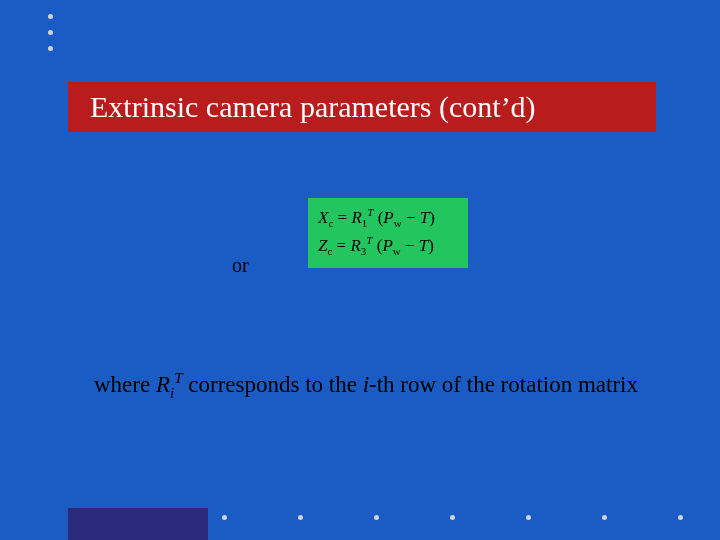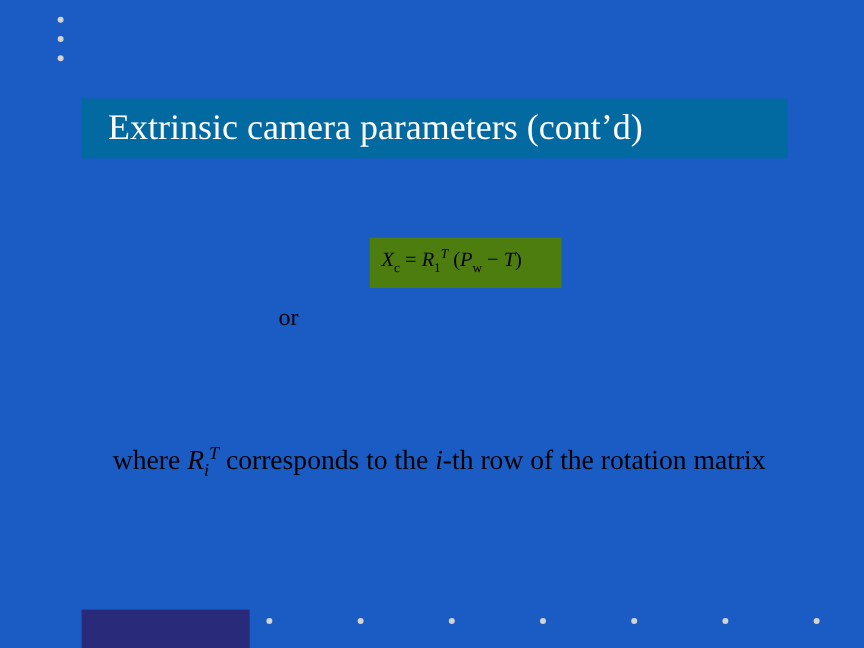--- a/index.html
+++ b/index.html
@@ -38,21 +38,21 @@
     height: 5px;
     background: #d3d3d3;
     border-radius: 50%;
   }
   .title-bar {
     position: absolute;
     top: 82px;
     left: 68px;
     width: 588px;
     height: 50px;
-    background: #0369a1;
+    background: #b91c1c;
     display: flex;
     align-items: center;
     padding-left: 22px;
   }
   .title-text {
     color: #ffffff;
     font-size: 30px;
     font-weight: normal;
   }
   .or-label {
@@ -60,21 +60,21 @@
     top: 254px;
     left: 232px;
     color: #000;
     font-size: 20px;
   }
   .eq-block {
     position: absolute;
     top: 198px;
     left: 308px;
     width: 160px;
-    background: #4d7c0f;
+    background: #22c55e;
     padding: 6px 10px 8px 10px;
     font-family: "Times New Roman", Times, serif;
     color: #000;
     font-size: 17px;
     line-height: 1.55;
   }
   .eq-line {
     white-space: nowrap;
   }
   .eq-line i { font-style: italic; }
@@ -110,20 +110,21 @@
 </div>
 
 <div class="title-bar">
   <span class="title-text">Extrinsic camera parameters (cont’d)</span>
 </div>
 
 <div class="or-label">or</div>
 
 <div class="eq-block">
   <div class="eq-line"><i>X<sub>c</sub></i> = <i>R</i><sub>1</sub><sup>T</sup> (<i>P<sub>w</sub></i> − <i>T</i>)</div>
+  <div class="eq-line"><i>Z<sub>c</sub></i> = <i>R</i><sub>3</sub><sup>T</sup> (<i>P<sub>w</sub></i> − <i>T</i>)</div>
 </div>
 
 <div class="where-line">where <span class="ital">R<sub>i</sub><sup>T</sup></span> corresponds to the <span class="ital">i</span>-th row of the rotation matrix</div>
 
 <div class="bottom-block"></div>
 
 <div class="dots-bottom">
   <div class="dot"></div>
   <div class="dot"></div>
   <div class="dot"></div>

